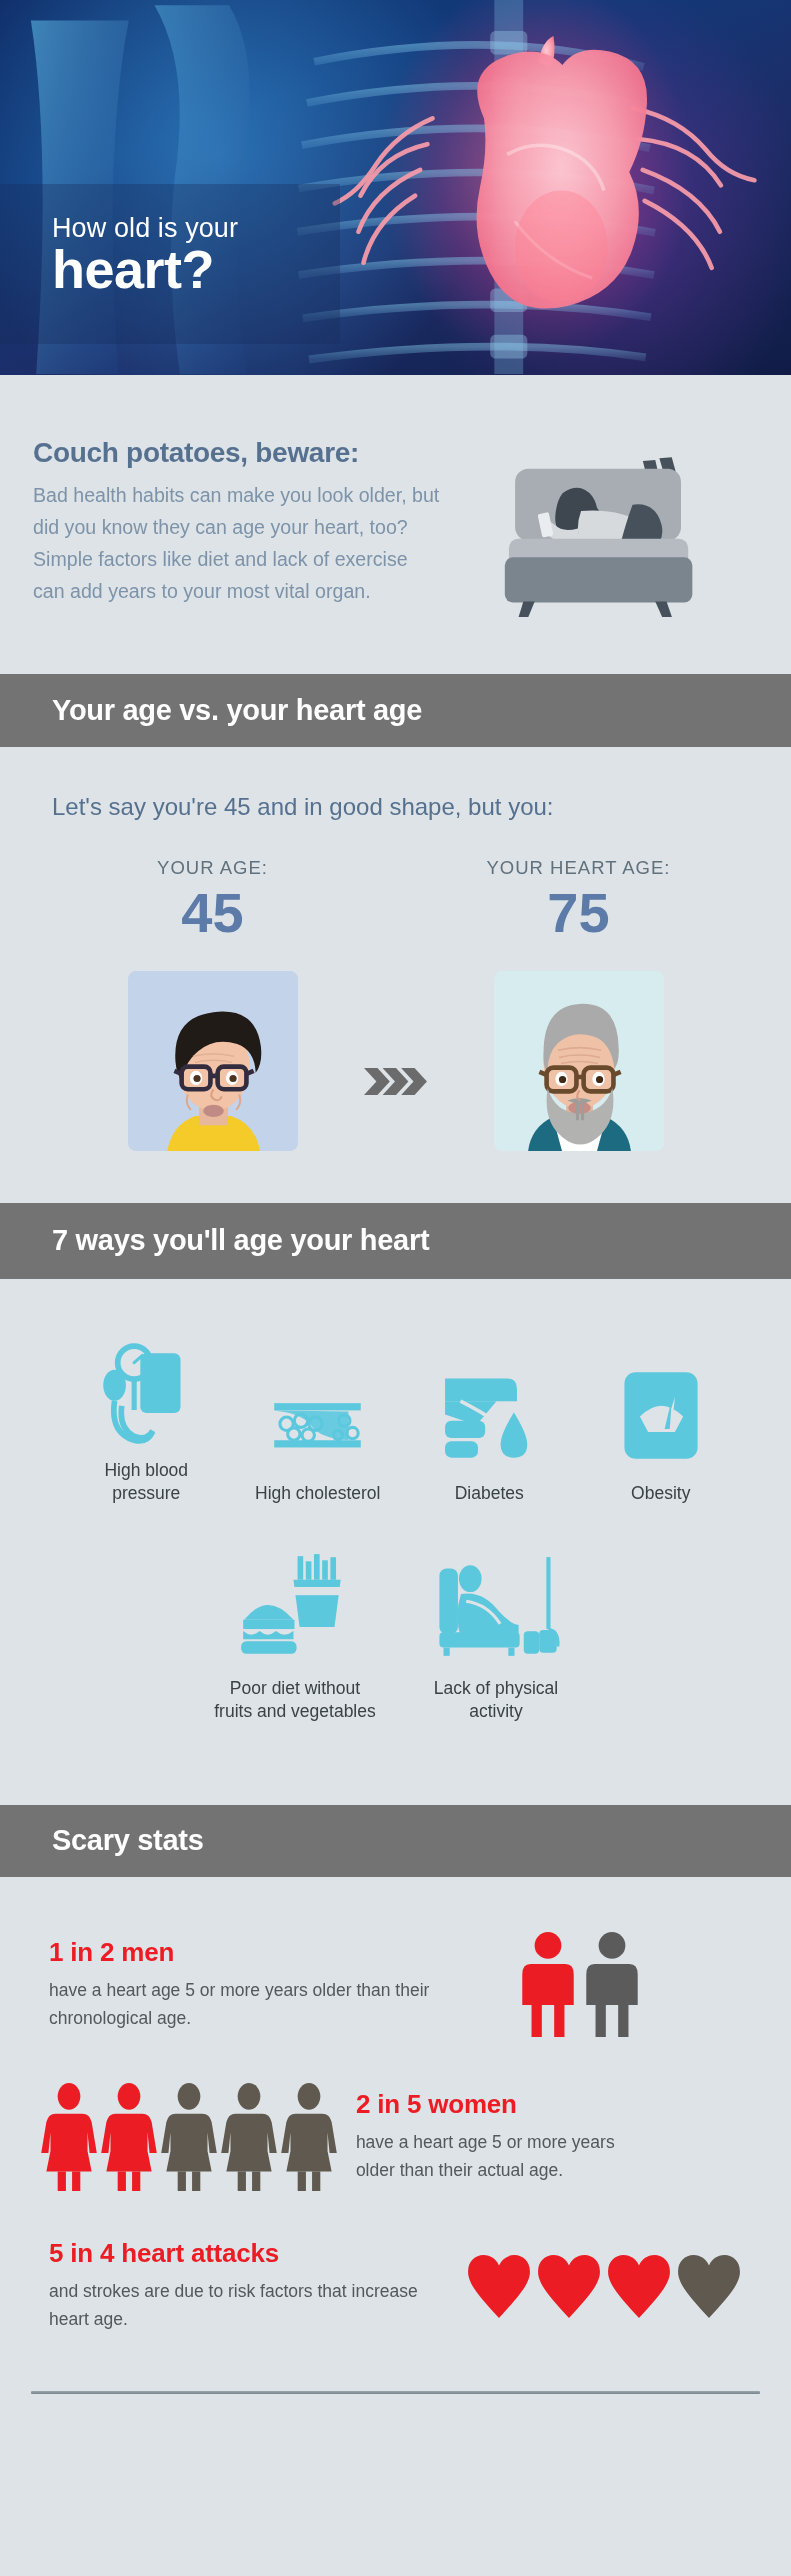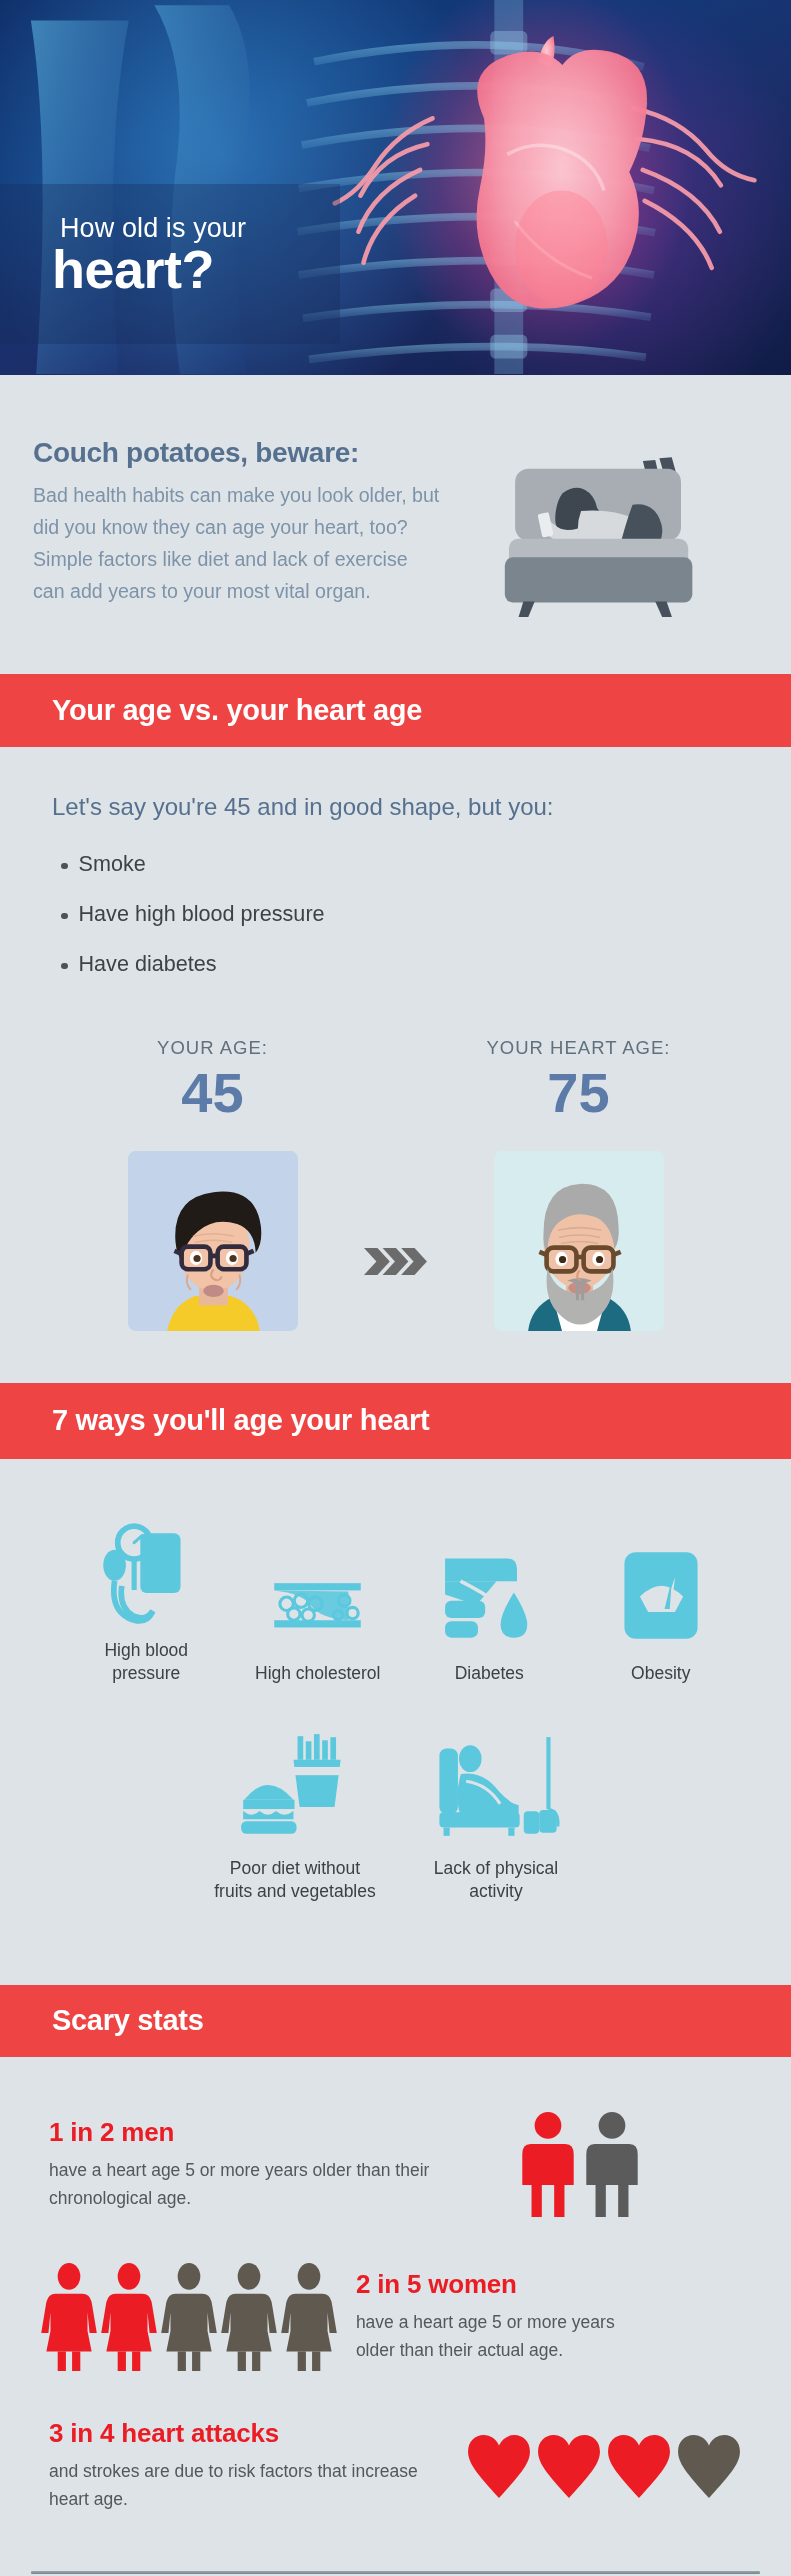--- a/index.html
+++ b/index.html
@@ -20,31 +20,31 @@
       radial-gradient(ellipse 289px 330px at 608px 216px, rgba(150,60,190,.40) 0%, rgba(40,50,140,0) 70%),
       radial-gradient(ellipse 361px 402px at 222px 155px, rgba(60,160,230,.55) 0%, rgba(20,45,110,0) 72%),
       linear-gradient(160deg,#10306b 0%,#123a7a 30%,#1c2d68 60%,#101c46 100%);
   }
   .hero-xray { position:absolute; inset:0; }
   .hero-title-box {
     position:absolute; left:0; top:184px; width:340px; height:160px;
     background:rgba(22,44,92,.34);
   }
   .hero-line1 {
-    position:absolute; left:60px; top:213px;
+    position:absolute; left:52px; top:213px;
     color:#fff; font-size:27px; font-weight:400; letter-spacing:0.1px;
   }
   .hero-line2 {
     position:absolute; left:52px; top:242px;
     color:#fff; font-size:54px; font-weight:700; letter-spacing:-0.5px; line-height:1;
   }
 
   
   .band {
-    background:#ef4444; width:100%;
+    background:#737373; width:100%;
     display:flex; align-items:center;
   }
   .band h2 {
     color:#fff; font-size:29px; font-weight:700; letter-spacing:-0.3px;
     padding-left:52px;
   }
   .band-age   { height:73px; }
   .band-ways  { height:76px; }
   .band-scary { height:72px;margin-top:20px; }
 
@@ -212,25 +212,20 @@
       </div>
     </div>
   </div>
 
   <div class="band band-age">
     <h2>Your age vs. your heart age</h2>
   </div>
 
   <div class="section">
     <div class="age-intro">Let's say you're 45 and in good shape, but you:</div>
-    <ul class="age-list">
-      <li>Smoke</li>
-      <li>Have high blood pressure</li>
-      <li>Have diabetes</li>
-    </ul>
 
     <div class="compare">
       <div class="compare-col">
         <div class="compare-label">YOUR AGE:</div>
         <div class="compare-num">45</div>
         <div class="avatar-card avatar-young">
           <svg viewBox="0 0 330 350" width="170" height="180">
             <rect width="330" height="350" fill="#c3d4ea"></rect>
 
             <path d="M76 350 q10 -52 54 -68 l70 0 q48 16 56 68 z" fill="#f5cb2a"></path>
@@ -512,21 +507,21 @@
         </svg>
       </div>
       <div class="stat-text" style="width:289px">
         <div class="stat-head">2 in 5 women</div>
         <div class="stat-body">have a heart age 5 or more years older than their actual age.</div>
       </div>
     </div>
 
     <div class="stat stat-attacks">
       <div class="stat-text" style="width:433px">
-        <div class="stat-head">3 in 4 heart attacks</div>
+        <div class="stat-head">5 in 4 heart attacks</div>
         <div class="stat-body">and strokes are due to risk factors that increase heart age.</div>
       </div>
       <div class="stat-fig">
         <svg width="66" height="64" viewBox="0 0 64 62">
           <path d="M32 62 C10 38 2 28 2 17 C2 7 9 1 17 1 C24 1 29 5 32 11 C35 5 40 1 47 1 C55 1 62 7 62 17 C62 28 54 38 32 62 Z" fill="#ec1c24"></path>
         </svg>
         <svg width="66" height="64" viewBox="0 0 64 62">
           <path d="M32 62 C10 38 2 28 2 17 C2 7 9 1 17 1 C24 1 29 5 32 11 C35 5 40 1 47 1 C55 1 62 7 62 17 C62 28 54 38 32 62 Z" fill="#ec1c24"></path>
         </svg>
         <svg width="66" height="64" viewBox="0 0 64 62">

